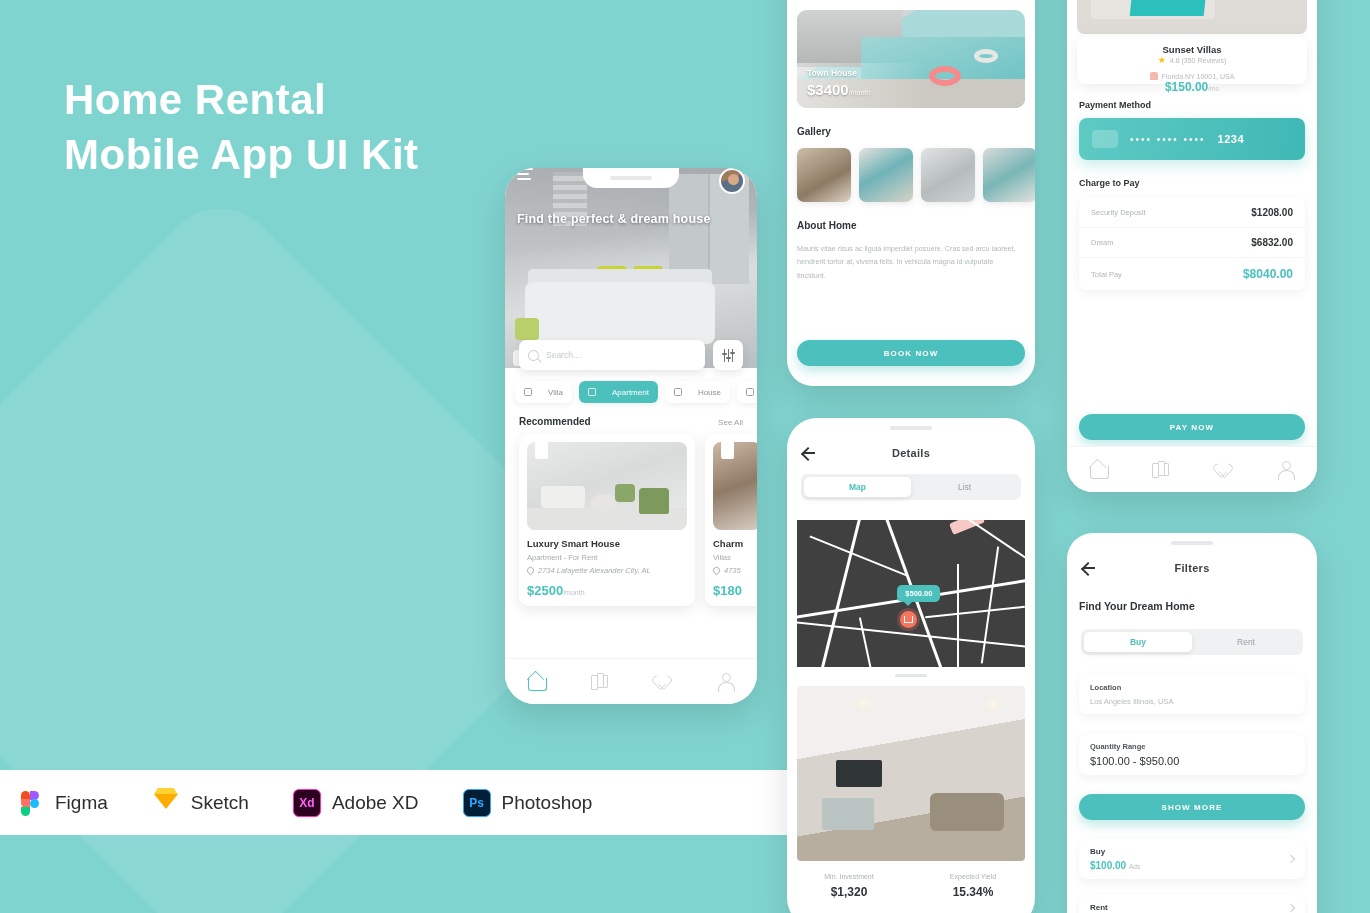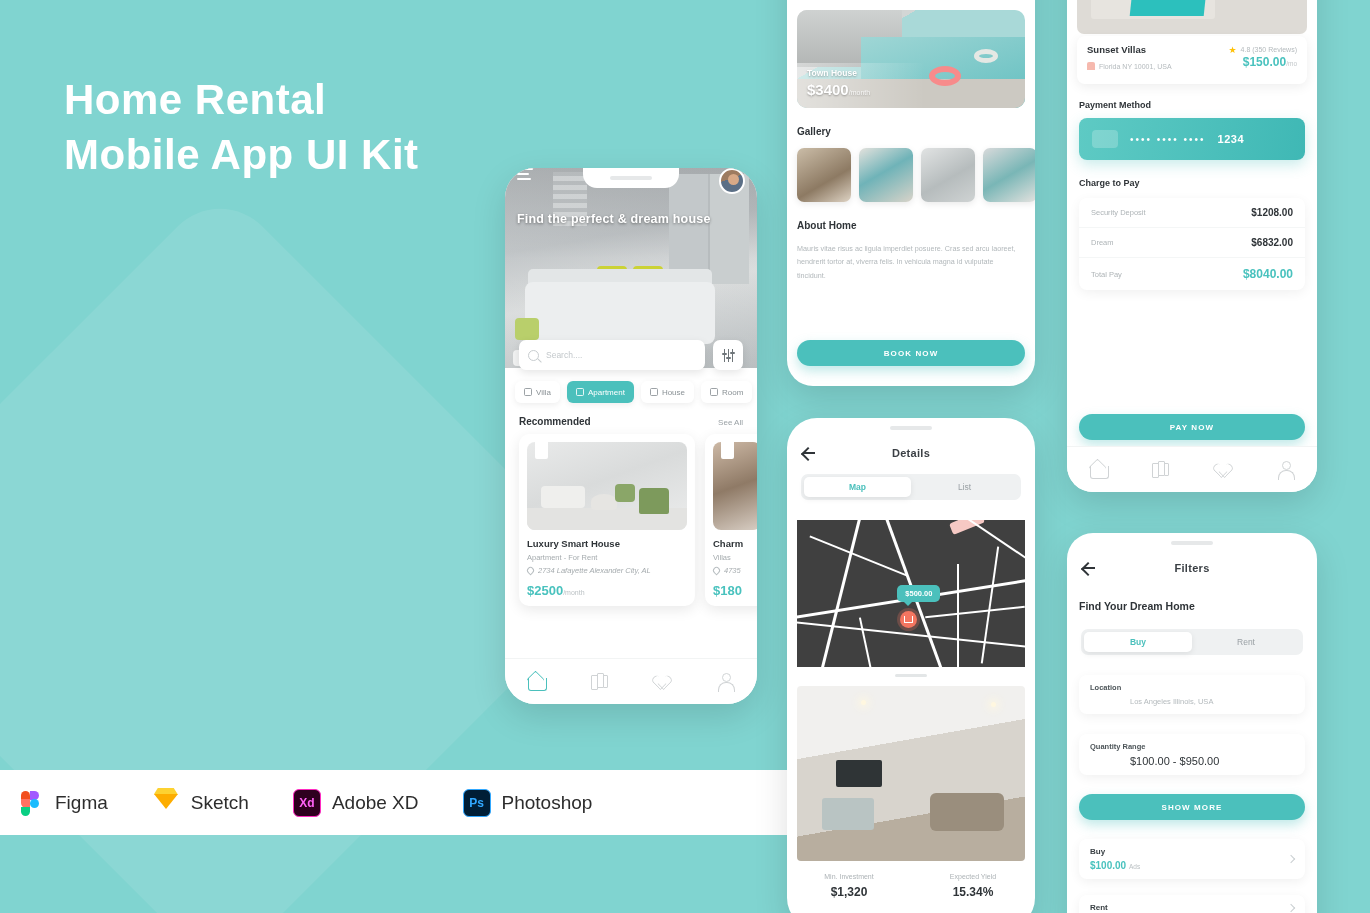--- a/index.html
+++ b/index.html
@@ -172,21 +172,21 @@
   .sliders i:nth-child(1){ left:2px; top:0; width:1.3px; height:13px; }
   .sliders i:nth-child(2){ left:6px; top:0; width:1.3px; height:13px; }
   .sliders i:nth-child(3){ left:10px;top:0; width:1.3px; height:13px; }
   .sliders i:nth-child(4){ left:0px; top:4px; width:5px;  height:2.4px; border-radius:1px; }
   .sliders i:nth-child(5){ left:4px; top:8px; width:5px;  height:2.4px; border-radius:1px; }
   .sliders i:nth-child(6){ left:8px; top:3px; width:5px;  height:2.4px; border-radius:1px; }
 
   .chips { position:absolute; left:0; top:213px; width:100%; display:flex; gap:7px; padding:0 10px; }
   .chip {
     flex:0 0 auto; height:22px; background:#fff; border-radius:6px;
-    display:flex; align-items:center; gap:4px; padding:0 9px;
+    display:flex; align-items:center; gap:16px; padding:0 9px;
     font-size:8px; color:#8b9296; box-shadow:0 2px 6px rgba(0,0,0,.07);
   }
   .chip.active { background:#4bc0bc; color:#fff; }
   .chip-ico { width:8px;height:8px;border:1.2px solid currentColor;border-radius:1.5px;opacity:.85;flex:0 0 8px; }
 
   .sect-row { position:absolute; left:14px; right:14px; top:248px; display:flex; align-items:baseline; justify-content:space-between; }
   .sect-title { font-size:10px; font-weight:bold; color:#2f3438; }
   .see-all { font-size:8px; color:#9aa1a5; }
 
   .cards { position:absolute; left:14px; top:266px; display:flex; gap:10px; }
@@ -314,21 +314,21 @@
     position:absolute; left:10px; right:10px; top:20px; height:110px; border-radius:7px; overflow:hidden;
     background:linear-gradient(175deg,#f0efed 0 52%, #dedbd6 52%);
   }
   .v-img .bed { position:absolute; left:6%; top:30%; width:54%; height:56%; background:#e7e4df; border-radius:3px; }
   .v-img .throw { position:absolute; left:24%; top:44%; width:32%; height:40%; background:#2cc0bd; transform:skewX(-6deg); }
 
   .v-card {
     position:absolute; left:10px; right:10px; top:132px; height:48px; background:#fff;
     border-radius:8px; box-shadow:0 3px 12px rgba(0,0,0,.07); padding:8px 10px;
   }
-  .v-row { display:flex; justify-content:space-between; }
+  .v-row { display:flex; align-items:center; justify-content:space-between;flex-direction:column; }
   .v-name { font-size:9.5px; font-weight:bold; color:#2f3438; }
   .v-rate { font-size:7px; color:#b4babd; display:flex; align-items:center; gap:4px; }
   .star { color:#ffc107; font-size:9px; }
   .v-loc { font-size:7px; color:#b4babd; display:flex; align-items:center; gap:4px; margin-top:7px; }
   .v-locico { width:8px;height:8px;background:#f6b9ae;border-radius:2px 2px 0 0; position:relative; flex:0 0 8px; }
   .v-price { font-size:12px; font-weight:bold; color:#49c2be; }
   .v-price small { font-size:6.5px; color:#c3c8cb; font-weight:normal; }
 
   .pm-label { font-size:9px; font-weight:bold; color:#2f3438; }
   .pm-card {
@@ -347,21 +347,21 @@
   .chg-v { font-size:10px; font-weight:bold; color:#2f3438; }
   .chg-v.tot { color:#49c2be; font-size:12px; }
 
   
   #phone-filters { left:1067px; top:533px; width:250px; height:400px; border-radius:26px 26px 0 0; }
   .f-h2 { font-size:10.5px; font-weight:bold; color:#2f3438; }
   .f-field {
     background:#fff; border-radius:8px; box-shadow:0 3px 11px rgba(0,0,0,.06); padding:8px 11px;
   }
   .f-lab { font-size:7.5px; font-weight:bold; color:#4c5458; }
-  .f-val { font-size:7.5px; color:#b4babd; margin-top:5px;margin-left:40px; }
+  .f-val { font-size:7.5px; color:#b4babd; margin-top:5px; }
   .f-val.big { font-size:11px; color:#2f3438; font-weight:normal; margin-top:4px; }
   .f-list-row {
     background:#fff; border-radius:8px; box-shadow:0 3px 11px rgba(0,0,0,.06);
     padding:8px 11px; display:flex; align-items:center; justify-content:space-between;
   }
   .f-rowk { font-size:8px; font-weight:bold; color:#3a4145; }
   .f-rowv { font-size:10px; color:#49c2be; font-weight:bold; margin-top:4px; }
   .f-rowv small { font-size:6.5px; color:#b9bfc2; font-weight:normal; }
   .chev { width:6px;height:6px;border-top:1.3px solid #c9ced1;border-right:1.3px solid #c9ced1;transform:rotate(45deg); }
 </style>

